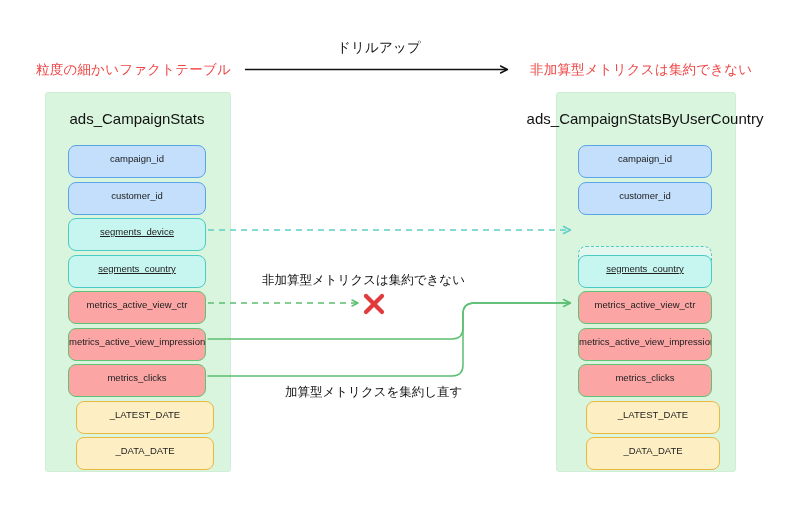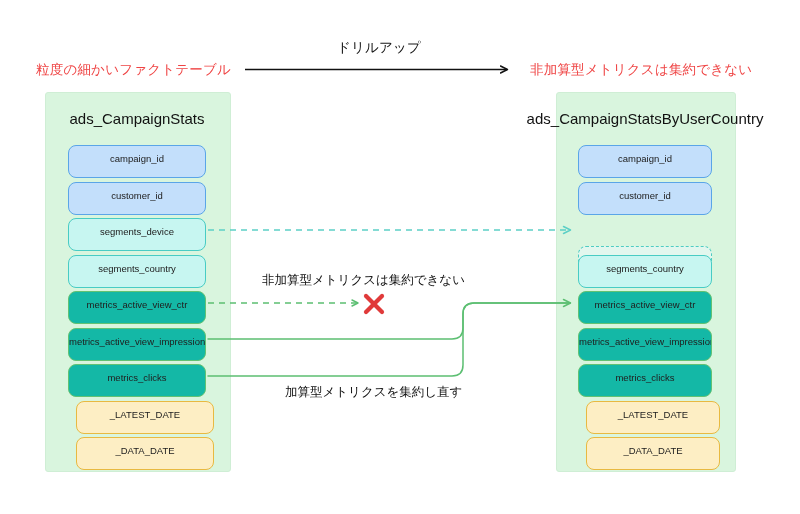--- a/index.html
+++ b/index.html
@@ -73,22 +73,22 @@
     color: #202020;
     text-align: center;
     box-sizing: border-box;
     white-space: nowrap;
     overflow: hidden;
   }
   .left-col  { left: 68px;  width: 138px; }
   .right-col { left: 578px; width: 134px; }
 
   .type-key     { background: #c3dffb; border-color: #5aa5e8; }
-  .type-segment { background: #c7f6f1; border-color: #48ccc4; }
-  .type-metric  { background: #14b8a6; border-color: #62c273; }
+  .type-segment { background: #c7f6f1; border-color: #48ccc4; text-decoration: underline; }
+  .type-metric  { background: #fca5a5; border-color: #62c273; }
   .type-date    { background: #fdeec4; border-color: #e8b941; margin-left: 8px; }
   .type-agg     { background: #e2f7ee; border-color: #4fccc2; border-style: dashed; border-width: 1.6px; margin-top: 28px; }
 
   
   #connectors {
     position: absolute;
     left: 0; top: 0;
     width: 800px; height: 514px;
     pointer-events: none;
   }

